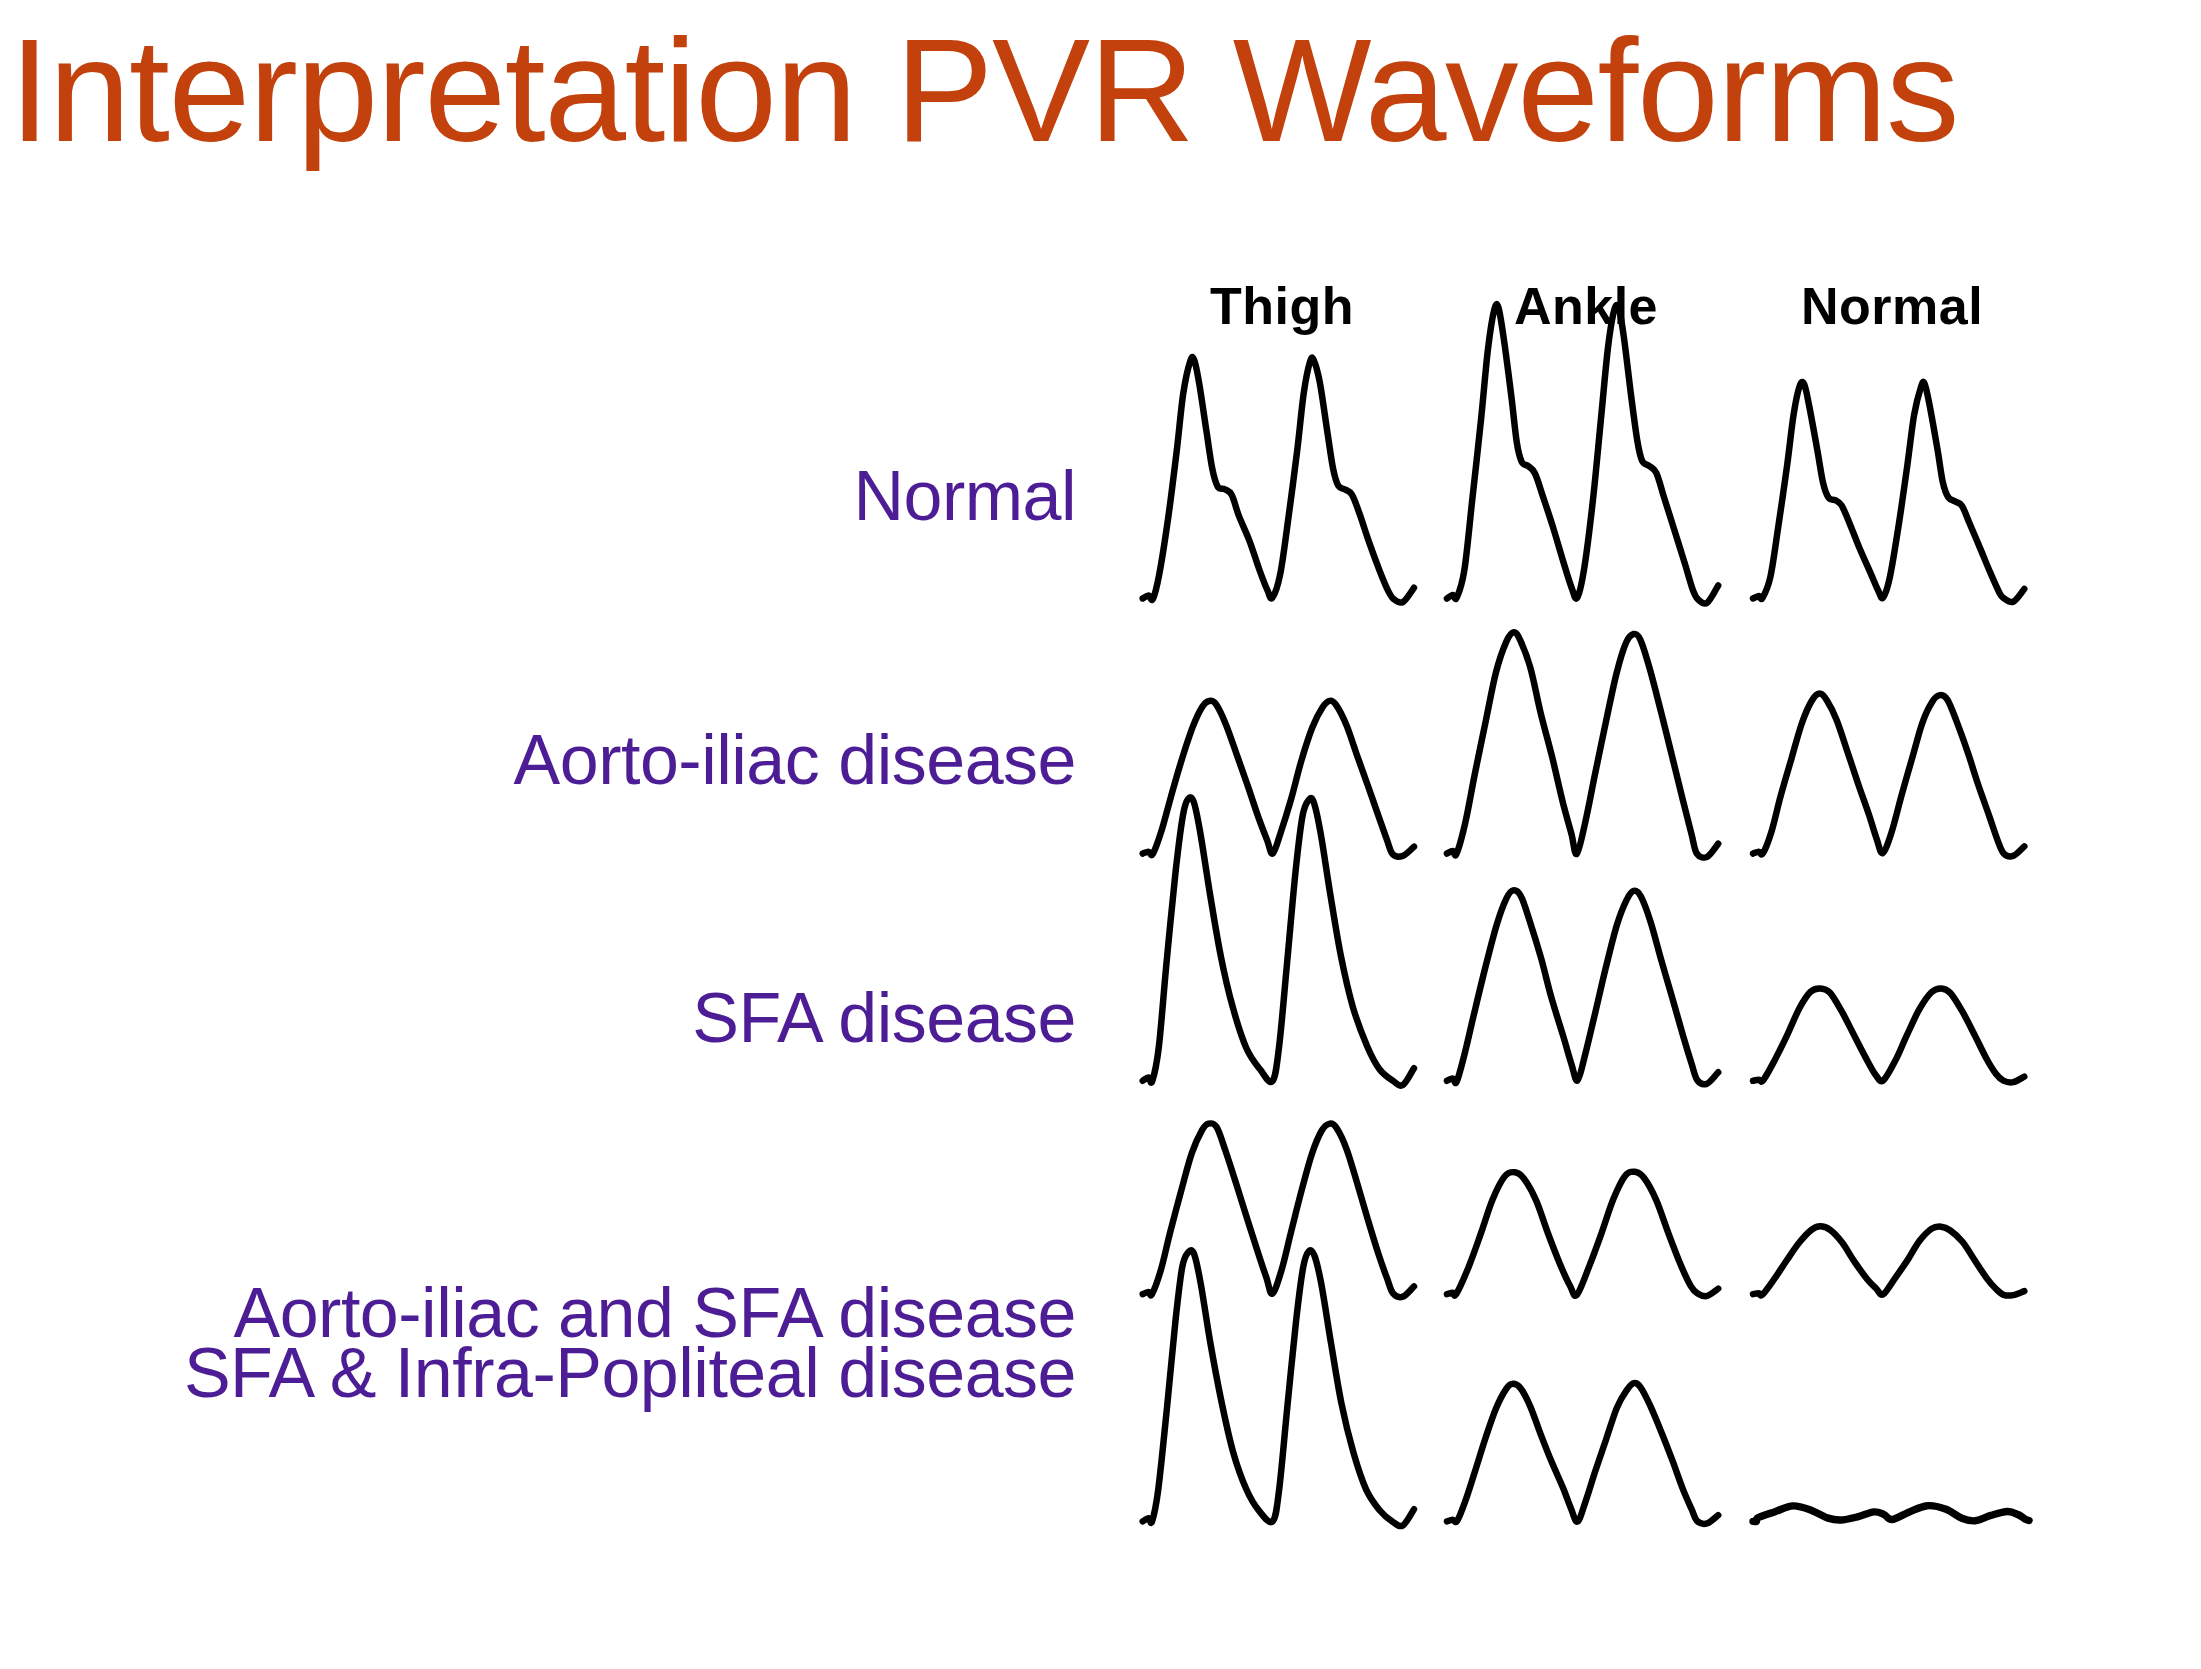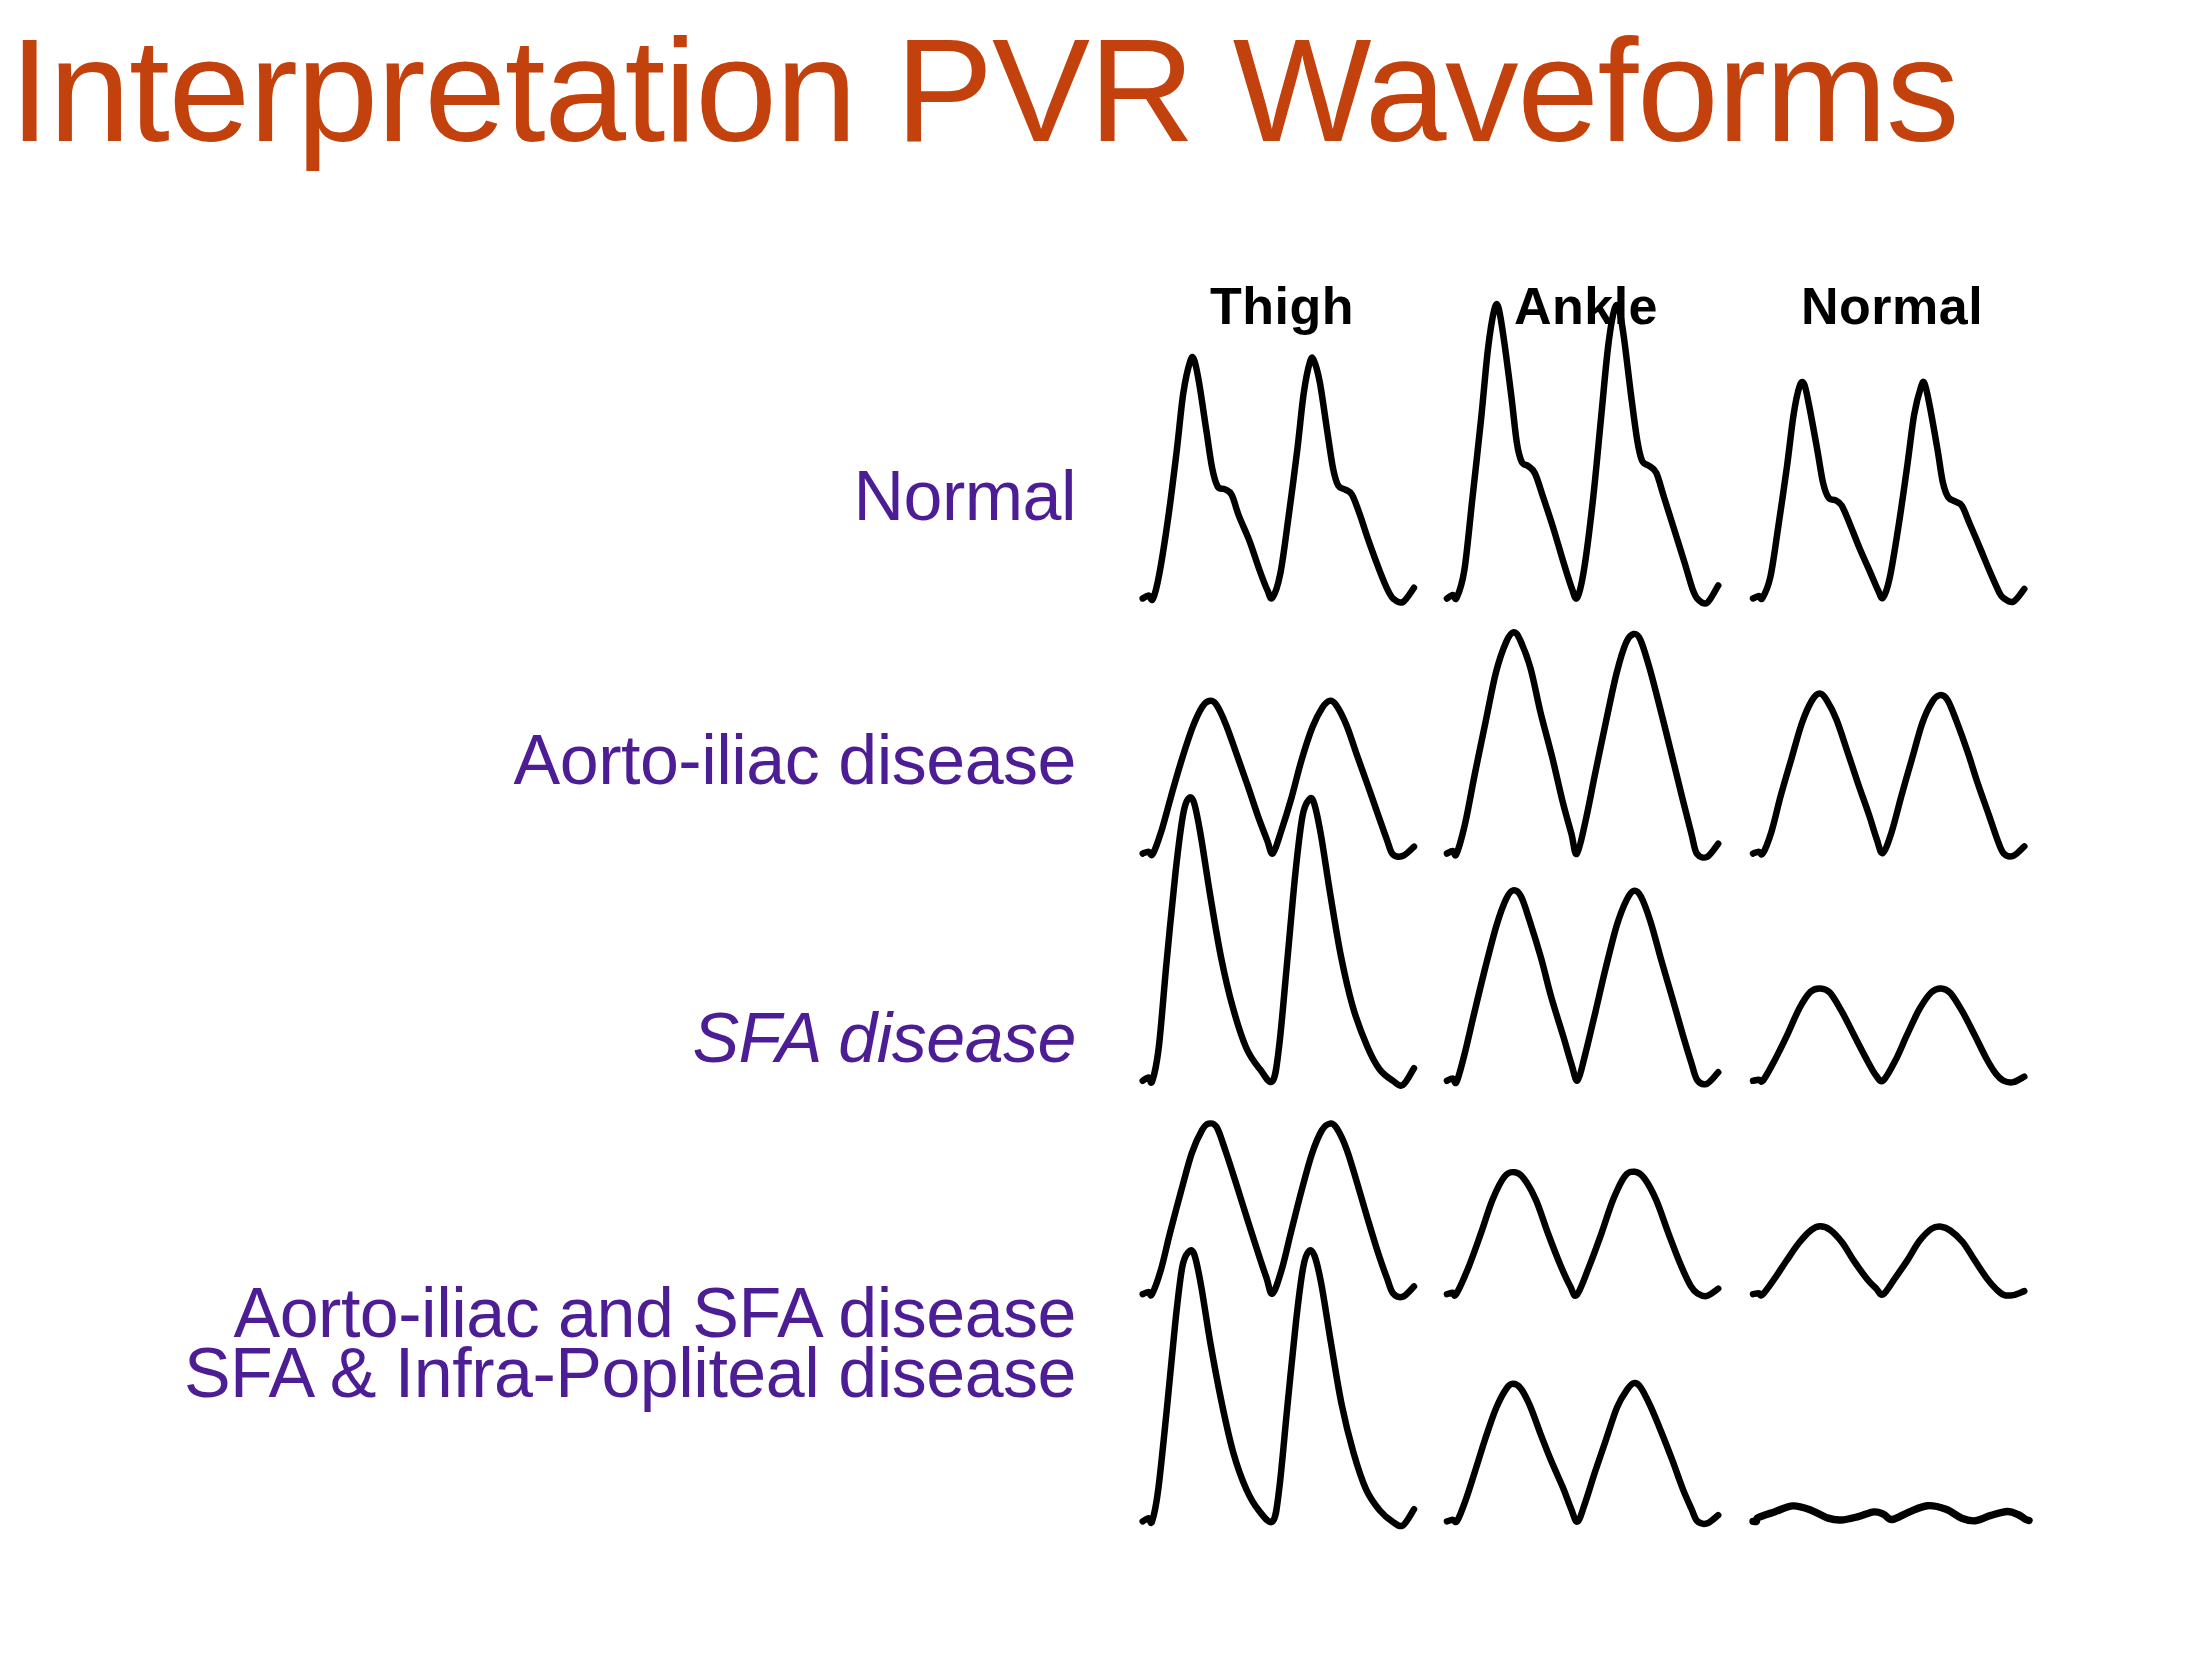--- a/index.html
+++ b/index.html
@@ -54,21 +54,21 @@
     text-align: left;
     white-space: nowrap;
     font-family: "Liberation Sans", sans-serif;
     font-size: 70px;
     font-weight: 400;
     letter-spacing: -0.5px;
     color: #4c1d95;
   }
   #label-row-0 { top: 456px; }
   #label-row-1 { top: 720px; }
-  #label-row-2 { top: 998px; font-style: italic; }
+  #label-row-2 { top: 978px; }
   #label-row-3 { top: 1273px; }
   #label-row-4 { top: 1333px; }
 
   
   #waveform-grid {
     position: absolute;
     left: 0;
     top: 0;
     width: 2201px;
     height: 1670px;

